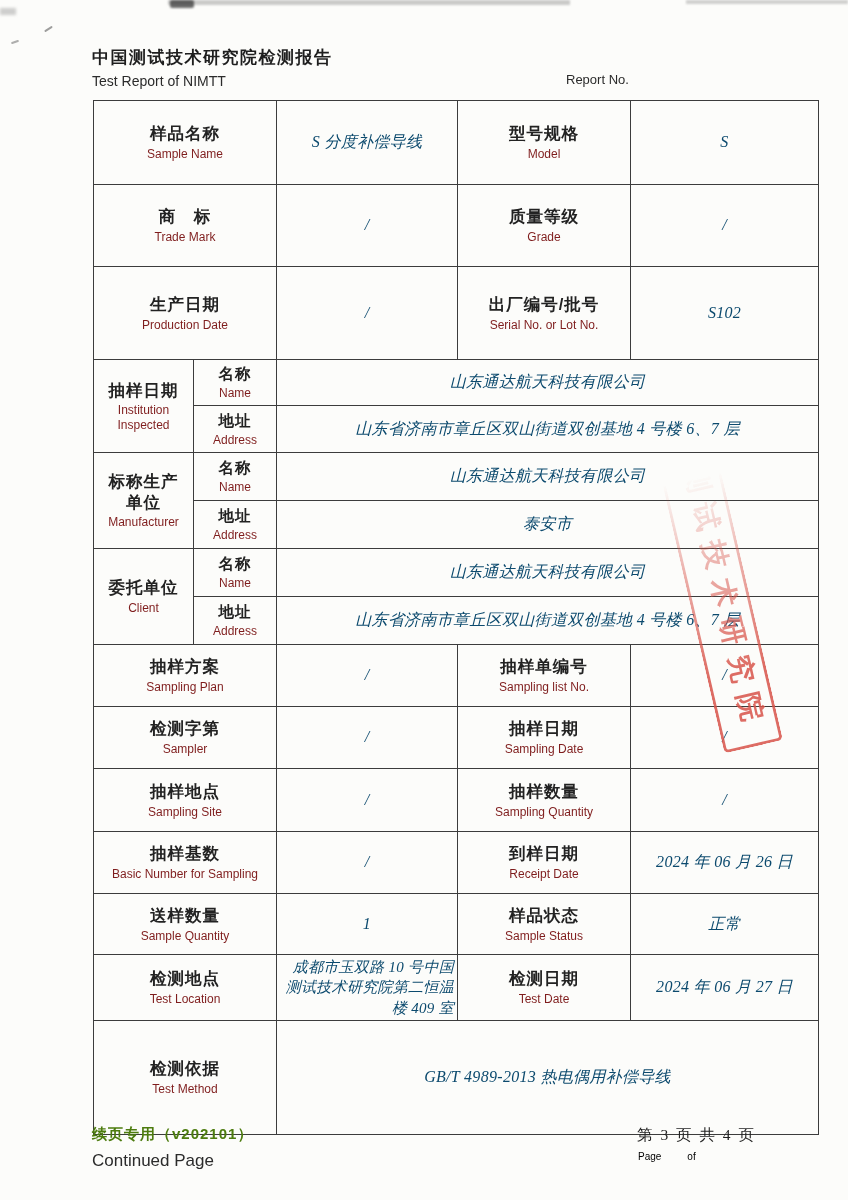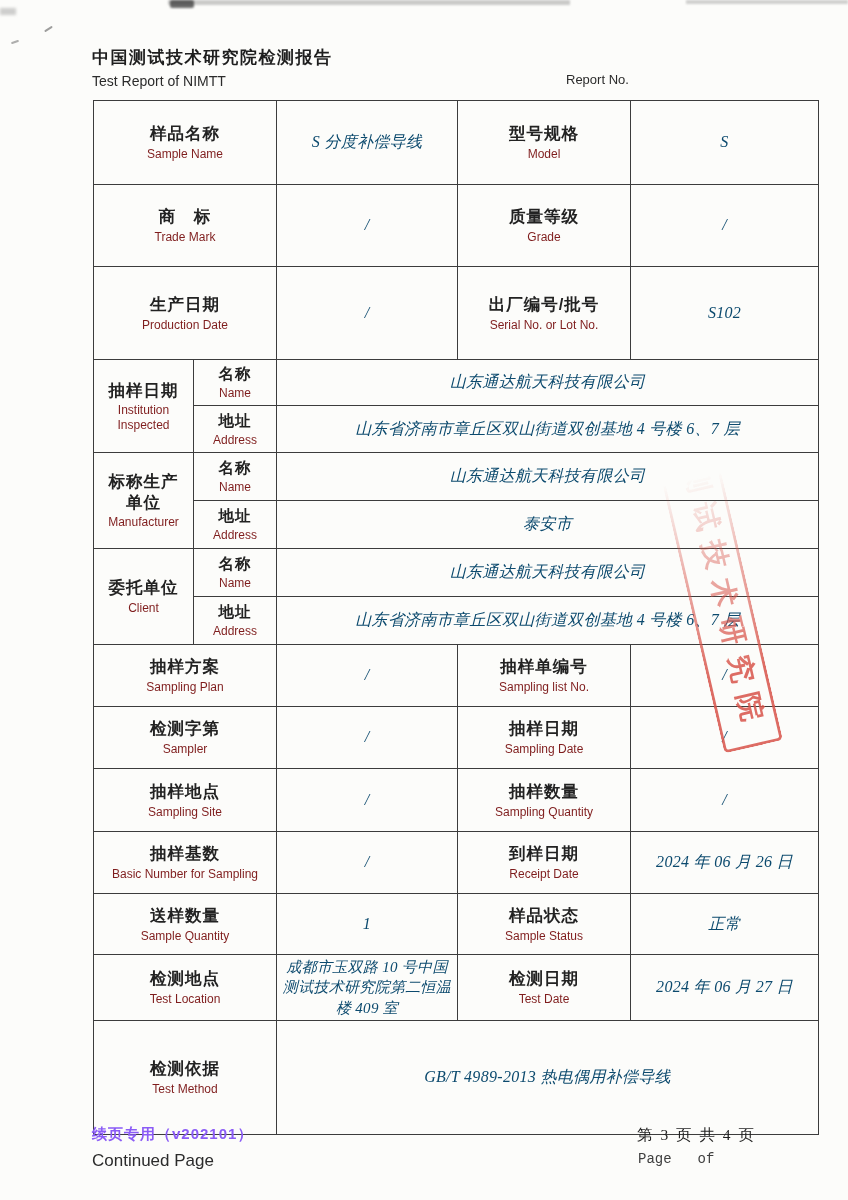--- a/index.html
+++ b/index.html
@@ -88,36 +88,36 @@
     white-space:nowrap;
     transform:rotate(77deg); transform-origin:100% 0;
     pointer-events:none; z-index:5;
     -webkit-mask-image:linear-gradient(90deg, rgba(0,0,0,0) 0%, rgba(0,0,0,0) 36%, rgba(0,0,0,.55) 58%, #000 82%);
             mask-image:linear-gradient(90deg, rgba(0,0,0,0) 0%, rgba(0,0,0,0) 36%, rgba(0,0,0,.55) 58%, #000 82%);
   }
   
   .ftr-left-zh {
     position:absolute; left:92px; top:1125px;
     font-family:"Liberation Sans", sans-serif;
-    font-size:15px; font-weight:600; letter-spacing:1px; color:#8b5cf6;
+    font-size:15px; font-weight:600; letter-spacing:1px; color:#4d7c0f;
   }
   .ftr-left-en {
     position:absolute; left:92px; top:1151px;
     font-family:"Liberation Sans", sans-serif;
     font-size:17px; color:#2b2b2b;
   }
   .ftr-right-zh {
     position:absolute; left:637px; top:1125px;
     font-family:"Liberation Serif", serif;
     font-size:15.5px; color:#1f1f1f; letter-spacing:2px;
   }
   .ftr-right-en {
     position:absolute; left:638px; top:1151px;
-    font-family:Liberation Mono, monospace;
-    font-size:14px; color:#404040;
+    font-family:Liberation Sans, sans-serif;
+    font-size:10px; color:#000000;
   }
   .ftr-right-en .of { margin-left:26px; }
 </style>
 </head>
 <body>
 
 <div class="page">
 
   <div class="artifact streak1"></div>
   <div class="artifact streak2"></div>
@@ -293,21 +293,21 @@
             <div class="zh">样品状态</div>
             <div class="en">Sample Status</div>
           </td>
       <td class="val">正常</td>
     </tr>
     <tr style="height:62px">
       <td colspan="2" class="lbl">
             <div class="zh">检测地点</div>
             <div class="en">Test Location</div>
           </td>
-      <td class="val" style="font-size:15px; line-height:1.35;">成都市玉双路 10 号中国测试技术研究院第二恒温楼 409 室</td>
+      <td class="val" style="font-size:15px; line-height:1.35;text-align:right;">成都市玉双路 10 号中国测试技术研究院第二恒温楼 409 室</td>
       <td class="lbl">
             <div class="zh">检测日期</div>
             <div class="en">Test Date</div>
           </td>
       <td class="val">2024 年 06 月 27 日</td>
     </tr>
 
     <tr style="height:114px">
       <td colspan="2" class="lbl">
             <div class="zh">检测依据</div>

